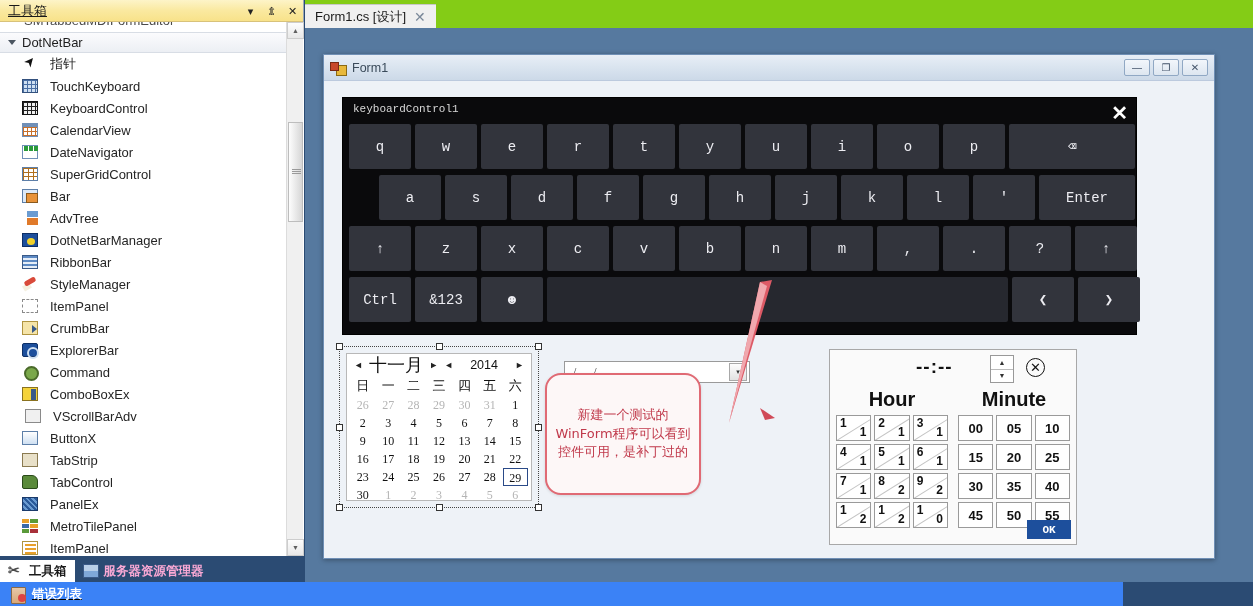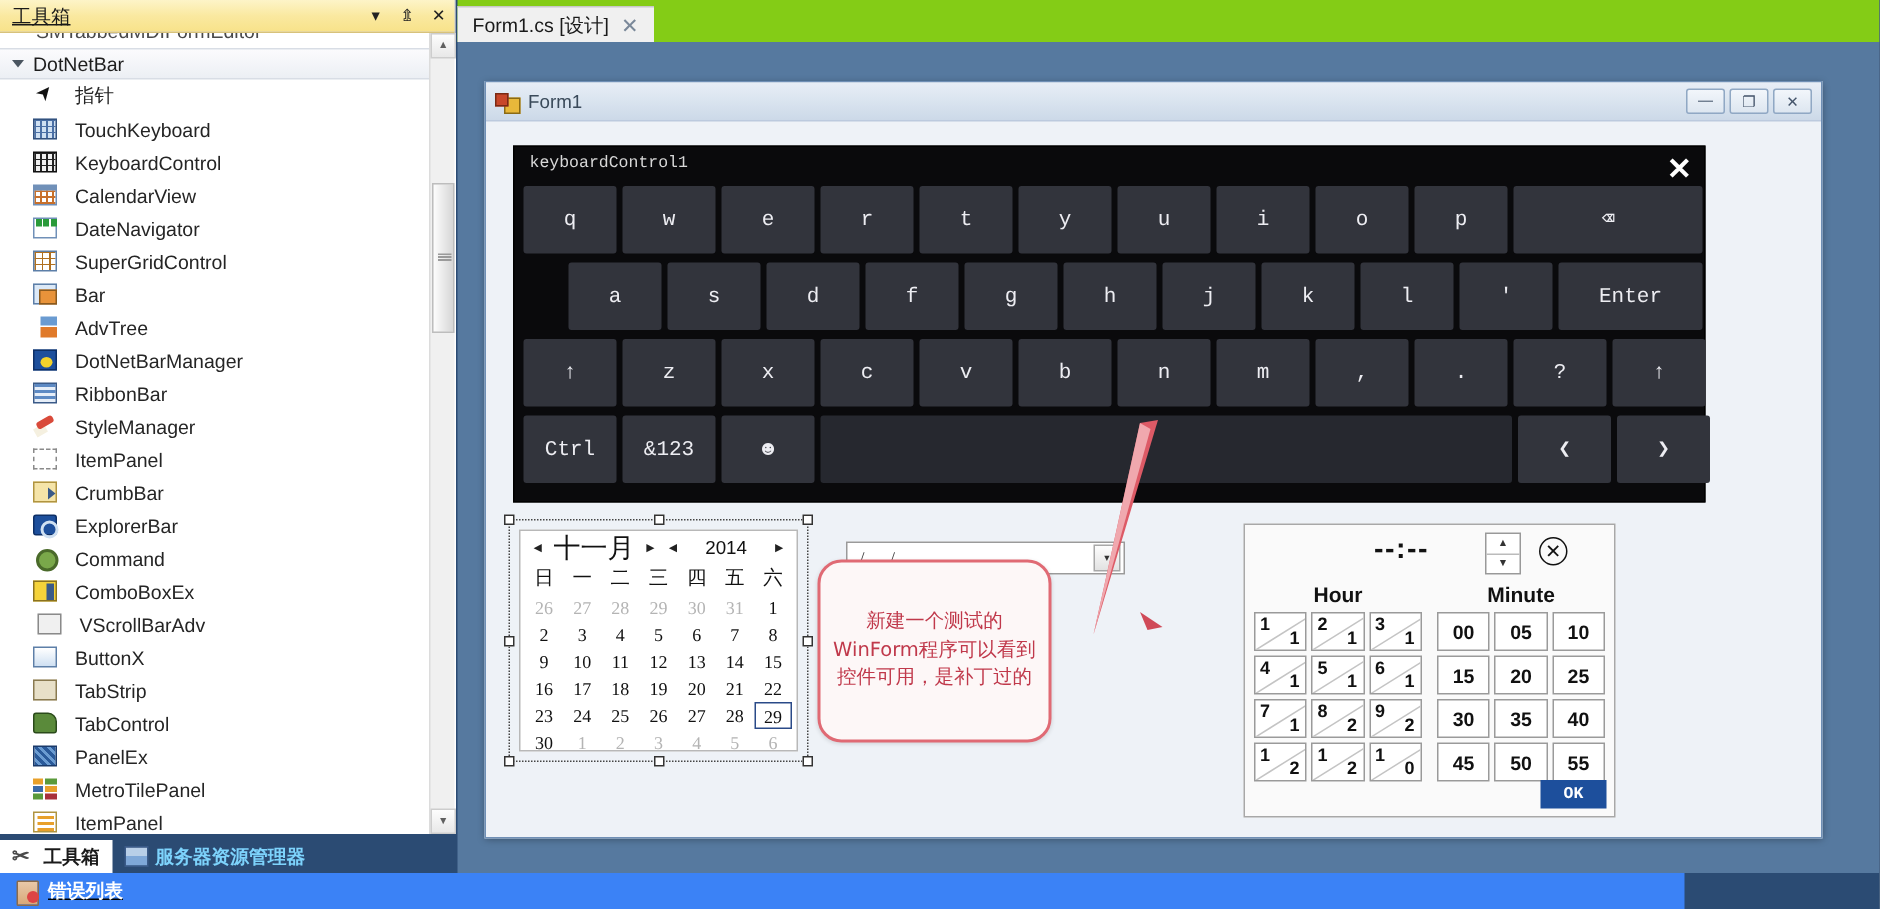--- a/index.html
+++ b/index.html
@@ -179,21 +179,21 @@
     position:absolute; left:0; top:556px; width:304px; height:26px;
     background:#2b4b73;
     display:flex; align-items:flex-end;
   }
   .btab {
     display:flex; align-items:center; gap:5px;
     height:22px; padding:0 8px; cursor:pointer;
     font-size:12.5px; font-weight:bold;
   }
   .btab.active { background:#ffffff; color:#1a1a1a; }
-  .btab.inactive { color:#7dd3fc; }
+  .btab.inactive { color:#f9a8d4; }
   .btab-ico { width:16px;height:14px;position:relative;flex:0 0 16px; }
   .ico-wrench:after{content:"✂";position:absolute;left:0;top:-2px;font-size:14px;color:#e8e8e8;}
   .btab.active .ico-wrench:after{color:#4a4a4a;}
   .ico-server{background:linear-gradient(to bottom,#b8cfe8 0 6px,#7fa8d8 6px 14px);border:1px solid #3a5a88;}
 
   #status-bottom {
     position:absolute; left:0; top:582px; width:1123px; height:24px;
     background:#3b82f6;
     display:flex; align-items:center; gap:6px; padding-left:10px;text-decoration:underline;
   }
@@ -337,21 +337,21 @@
     font-size:7px; color:#333; cursor:pointer; }
   .tp-sp:first-child { border-bottom:1px solid #bbb; }
   #tp-clear {
     position:absolute; left:196px; top:8px;
     width:19px;height:19px;border:1.6px solid #111;border-radius:50%;
     display:flex;align-items:center;justify-content:center;
     font-size:13px;color:#111;cursor:pointer;line-height:1;
   }
   .tp-cols { display:flex; padding:0 6px; gap:10px; }
   .tp-col { flex:1; }
-  .tp-col-title { text-align:center; font-size:14px; font-weight:bold; color:#111; margin-bottom:4px; }
+  .tp-col-title { text-align:center; font-size:20px; font-weight:bold; color:#111; margin-bottom:4px; }
   .tp-grid { display:grid; grid-template-columns:repeat(3,1fr); gap:3px; }
   .tp-cell {
     height:26px; background:#fff; border:1px solid #9a9a9a;
     display:flex;align-items:center;justify-content:center;
     font-size:13px; font-weight:bold; color:#111; cursor:pointer;
     position:relative; overflow:hidden;
   }
   .tp-cell.split { }
   .tp-cell.split:after {
     content:""; position:absolute; left:-6px; top:50%;

